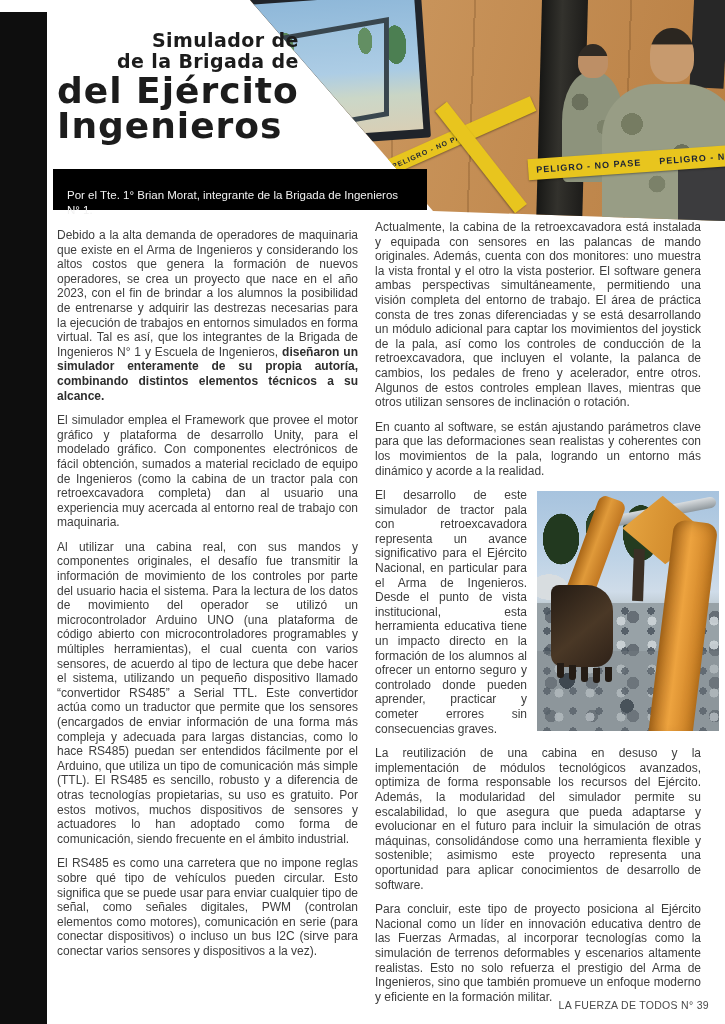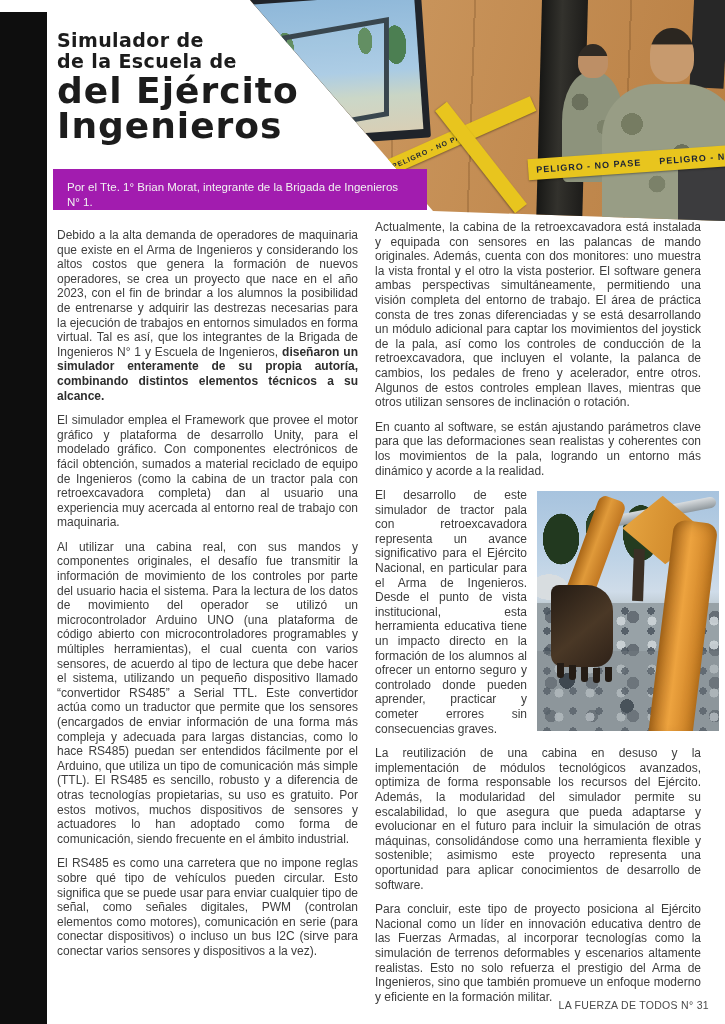--- a/index.html
+++ b/index.html
@@ -61,26 +61,26 @@
   .tape-main { left:288px; top:152px; width:210px; height:21px; transform:rotate(-4deg); padding-left:8px; }
   .tape-diag1 { left:140px; top:128px; width:160px; height:16px; transform:rotate(-24deg); padding-left:6px; }
   .tape-diag2 { left:176px; top:150px; width:130px; height:15px; transform:rotate(52deg); }
   .tape-text { font-size:9px; font-weight:bold; color:#1d2435; letter-spacing:1px;
     font-family:"Liberation Sans", sans-serif; }
   .tape-text.small { font-size:7px; }
 
   
   .title { position:absolute; left:57px; top:30px; color:#1c1c1c; z-index:3;
     font-family:"DejaVu Sans", sans-serif; }
-  .t-small { display:block; font-size:19px; font-weight:800; letter-spacing:.4px; line-height:21px; }
+  .t-small { display:block; font-size:19px; font-weight:800; letter-spacing:.4px; line-height:21px;text-align:right; }
   .t-large { display:block; font-size:36px; font-weight:800; letter-spacing:1px; line-height:33px; margin-top:2px; }
 
   
   .byline-bar { position:absolute; left:53px; top:169px; width:374px; height:41px;
-    background:#a21caf; color:#f2f2f2; z-index:4; padding:11px 14px;
+    background:#000000; color:#f2f2f2; z-index:4; padding:19px 14px;
     font-size:11.5px; line-height:15px; }
 
   
   .col { position:absolute; color:#3d3d3d; font-size:12px; line-height:14.6px;
     text-align:justify; }
   .col p { margin-bottom:10px; }
   .col-left { left:57px; top:228px; width:301px; }
   .col-right { left:375px; top:220px; width:350px; }
   .col-right p { padding-right:24px; }
   .bold-tail { font-weight:bold; color:#2e2e2e; }
@@ -160,21 +160,21 @@
     </div>
     <div class="tape tape-diag2"></div>
     <div class="tape tape-main">
       <span class="tape-text">PELIGRO - NO PASE</span>
       <span class="tape-text">PELIGRO - NO PASE</span>
     </div>
   </div>
 
   <h1 class="title">
     <span class="t-small">Simulador de</span>
-    <span class="t-small">de la Escuela de</span>
+    <span class="t-small">de la Brigada de</span>
     <span class="t-large">del Ejército</span>
     <span class="t-large">Ingenieros</span>
   </h1>
 
   <div class="byline-bar">
     <span>Por el Tte. 1° Brian Morat, integrante de la Brigada de Ingenieros N° 1.</span>
   </div>
 
   <div class="col col-left">
     <p><span>Debido a la alta demanda de operadores de maquinaria que existe en el Arma de Ingenieros y considerando los altos costos que genera la formación de nuevos operadores, se crea un proyecto que nace en el año 2023, con el fin de brindar a los alumnos la posibilidad de entrenarse y adquirir las destrezas necesarias para la ejecución de trabajos en entornos simulados en forma virtual. Tal es así, que los integrantes de la Brigada de Ingenieros N° 1 y Escuela de Ingenieros, </span><span class="bold-tail">diseñaron un simulador enteramente de su propia autoría, combinando distintos elementos técnicos a su alcance.</span></p>
@@ -197,15 +197,15 @@
         <span class="exc-bracket"></span>
         <span class="exc-arm-main"></span>
         <span class="exc-bucket"></span>
         <span class="bucket-teeth"></span>
       </span><span>El desarrollo de este simulador de tractor pala con retroexcavadora representa un avance significativo para el Ejército Nacional, en particular para el Arma de Ingenieros. Desde el punto de vista institucional, esta herramienta educativa tiene un impacto directo en la formación de los alumnos al ofrecer un entorno seguro y controlado donde pueden aprender, practicar y cometer errores sin consecuencias graves.</span>
     </p>
     <p>La reutilización de una cabina en desuso y la implementación de módulos tecnológicos avanzados, optimiza de forma responsable los recursos del Ejército. Además, la modularidad del simulador permite su escalabilidad, lo que asegura que pueda adaptarse y evolucionar en el futuro para incluir la simulación de otras máquinas, consolidándose como una herramienta flexible y sostenible; asimismo este proyecto representa una oportunidad para aplicar conocimientos de desarrollo de software.</p>
     <p>Para concluir, este tipo de proyecto posiciona al Ejército Nacional como un líder en innovación educativa dentro de las Fuerzas Armadas, al incorporar tecnologías como la simulación de terrenos deformables y escenarios altamente realistas. Esto no solo refuerza el prestigio del Arma de Ingenieros, sino que también promueve un enfoque moderno y eficiente en la formación militar.</p>
   </div>
 
-  <div class="footer">LA FUERZA DE TODOS N° 31</div>
+  <div class="footer">LA FUERZA DE TODOS N° 39</div>
 
 </div>
 
 </body></html>

